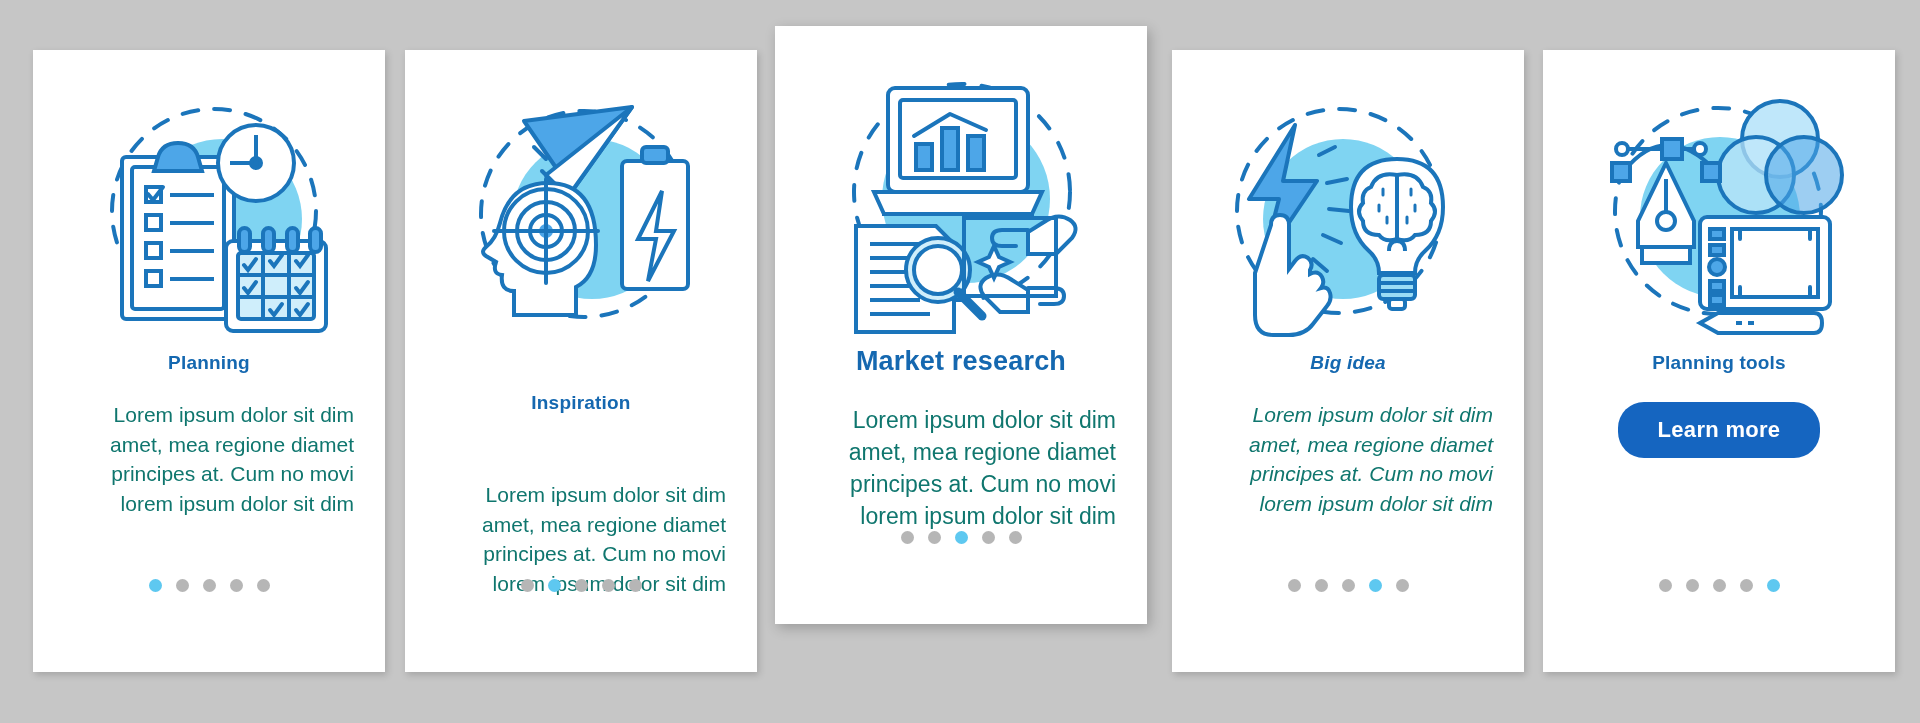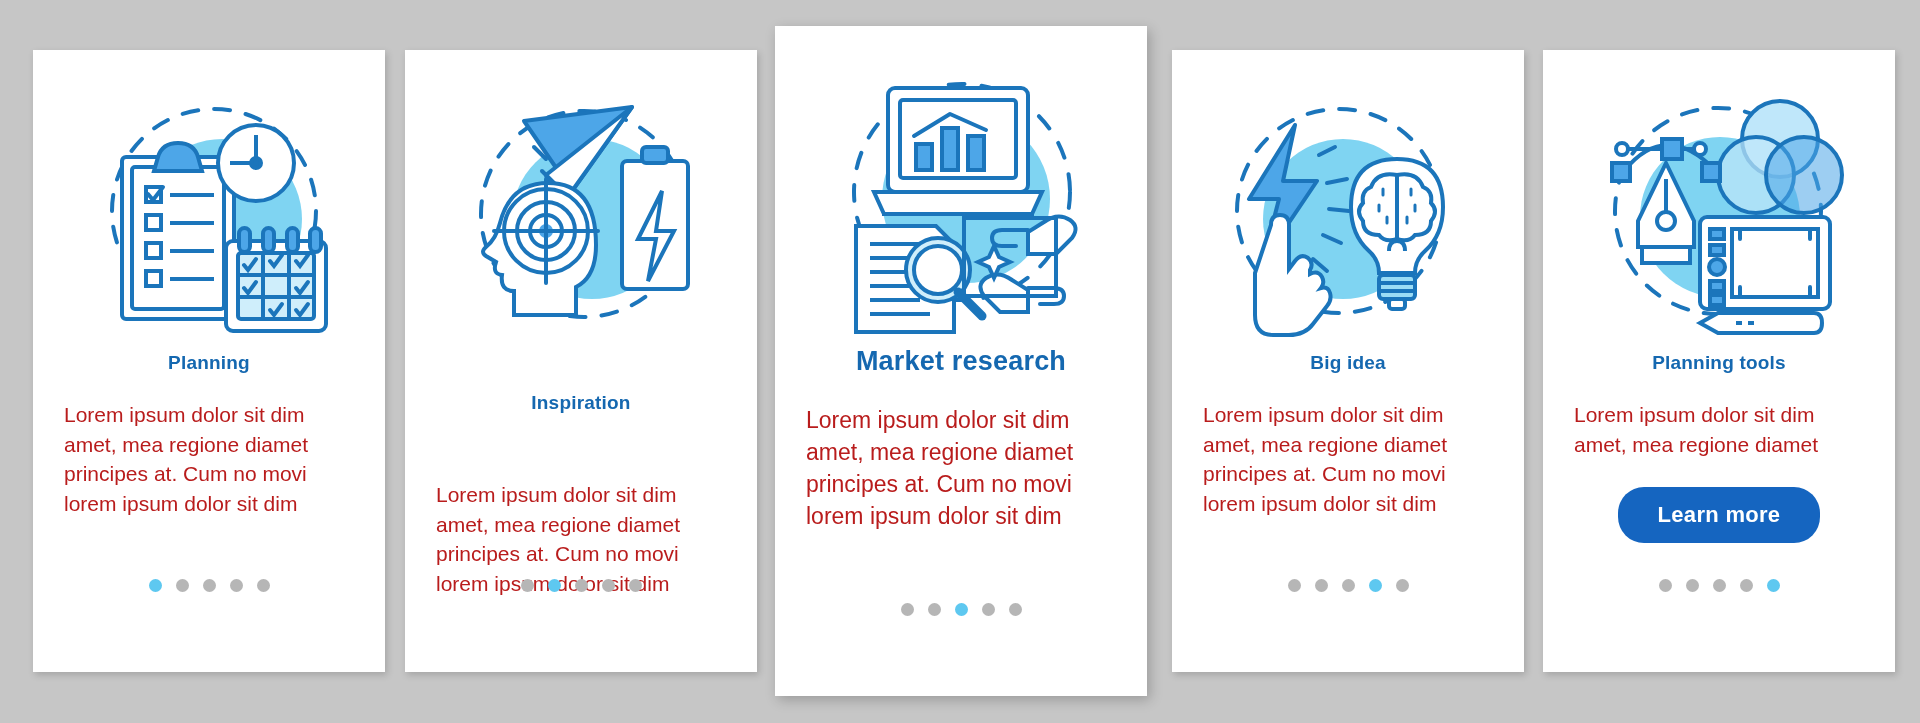--- a/index.html
+++ b/index.html
@@ -24,27 +24,27 @@
   }
   .card.side {
     top: 50px;
     width: 352px;
     height: 622px;
     box-shadow: 2px 3px 7px rgba(0,0,0,0.17);
   }
   .card.center {
     top: 26px;
     width: 372px;
-    height: 670px;
+    height: 598px;
     box-shadow: 3px 4px 12px rgba(0,0,0,0.22);
   }
   #card-1 { left: 33px; }
   #card-2 { left: 405px; gap: 40px; }
   #card-3 { left: 775px; }
-  #card-4 { left: 1172px; }
+  #card-4 { left: 1172px; font-style: italic; }
   #card-5 { left: 1543px; }
 
   .illus-wrap {
     width: 100%;
     display: flex;
     justify-content: center;
     align-items: center;
   }
   .card.side .illus-wrap { height: 300px; padding-top: 8px; }
   .card.center .illus-wrap { height: 318px; padding-top: 8px; }
@@ -54,22 +54,22 @@
   .card-title {
     color: #1568b0;
     font-weight: bold;
     text-align: center;
     letter-spacing: 0.2px;
   }
   .card.side .card-title { font-size: 19px; margin-top: 2px; }
   .card.center .card-title { font-size: 27px; margin-top: 2px; }
 
   .card-body {
-    color: #b91c1c;
-    text-align: left;
+    color: #0f766e;
+    text-align: right;
     font-weight: normal;
   }
   .card.side .card-body {
     font-size: 21px;
     line-height: 29.5px;
     margin-top: 26px;
     width: 290px;
   }
   .card.center .card-body {
     font-size: 23px;
@@ -365,21 +365,20 @@
           <path d="M226 228 v-10 M226 228 h-10" stroke-linecap="round"></path>
         </g>
 
         <g stroke="#1b75bb" stroke-width="4" fill="none">
           <path d="M116 254 l18 -10 h96 q8 0 8 10 q0 10 -8 10 h-96 Z" fill="#fff"></path>
           <line x1="152" y1="254" x2="176" y2="254" stroke-dasharray="6 6"></line>
         </g>
       </svg>
     </div>
     <div class="card-title">Planning tools</div>
-    <div class="card-body">Lorem ipsum dolor sit dim amet, mea regione diamet</div>
     <button class="learn-btn">Learn more</button>
     <div class="dots">
         <span class="dot"></span>
         <span class="dot"></span>
         <span class="dot"></span>
         <span class="dot"></span>
         <span class="dot active"></span>
       </div>
   </div>
 

